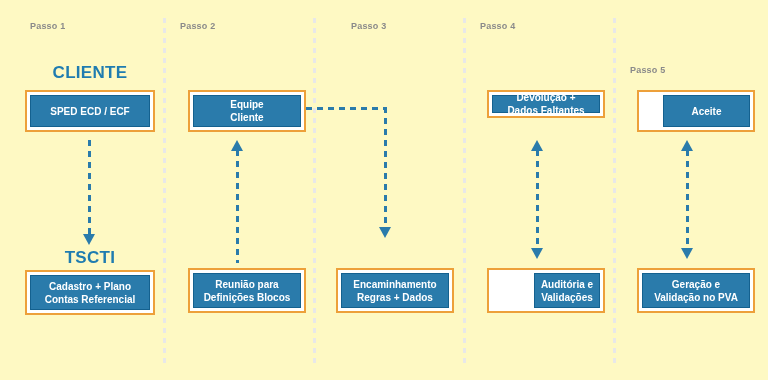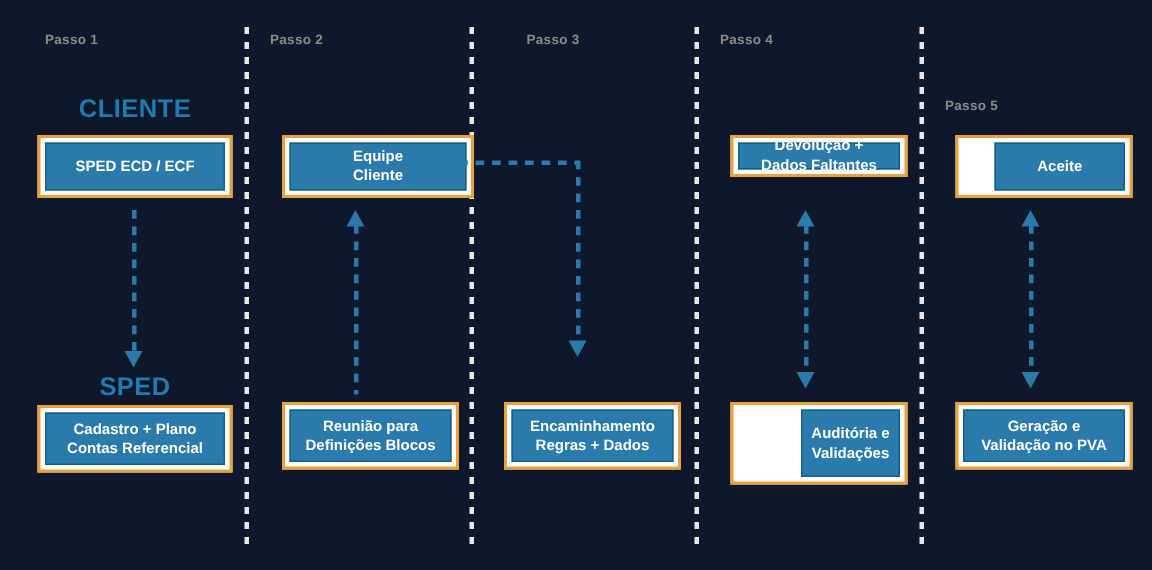--- a/index.html
+++ b/index.html
@@ -7,21 +7,21 @@
     padding: 0;
     background: #000000;
   }
   body {
     font-family: "Liberation Sans", sans-serif;
   }
   #canvas {
     position: relative;
     width: 768px;
     height: 380px;
-    background: #0f172a;
+    background: #fef9c3;
     overflow: hidden;
   }
 
   
   .lane-sep {
     position: absolute;
     top: 18px;
     height: 347px;
     width: 3px;
     background-image: linear-gradient(
@@ -130,30 +130,30 @@
 
   <div class="role-caption" style="left:25px; top:63px; width:130px;">CLIENTE</div>
 
   <div class="node" style="left:25px; top:90px; width:130px; height:42px;">
     <div class="node-inner">SPED ECD / ECF</div>
   </div>
 
   <div class="vline" style="left:88px; top:140px; height:95px;"></div>
   <div class="arrow-down" style="left:83px; top:234px;"></div>
 
-  <div class="role-caption" style="left:25px; top:248px; width:130px;">SPED</div>
+  <div class="role-caption" style="left:25px; top:248px; width:130px;">TSCTI</div>
 
   <div class="node" style="left:25px; top:270px; width:130px; height:45px;">
     <div class="node-inner">Cadastro + Plano
 Contas Referencial</div>
   </div>
 
   <div class="passo-label" style="left:180px;">Passo 2</div>
 
-  <div class="node" style="left:188px; top:90px; width:128px; height:42px;">
+  <div class="node" style="left:188px; top:90px; width:118px; height:42px;">
     <div class="node-inner">Equipe
 Cliente</div>
   </div>
 
   <div class="arrow-up" style="left:231px; top:140px;"></div>
   <div class="vline" style="left:236px; top:150px; height:113px;"></div>
 
   <div class="node" style="left:188px; top:268px; width:118px; height:45px;">
     <div class="node-inner">Reunião para
 Definições  Blocos</div>
@@ -174,21 +174,21 @@
 
   <div class="node" style="left:487px; top:90px; width:118px; height:28px;">
     <div class="node-inner">Devolução +
 Dados Faltantes</div>
   </div>
 
   <div class="arrow-up" style="left:531px; top:140px;"></div>
   <div class="vline" style="left:536px; top:150px; height:98px;"></div>
   <div class="arrow-down" style="left:531px; top:248px;"></div>
 
-  <div class="node" style="left:487px; top:268px; width:118px; height:55px;padding-left:45px;">
+  <div class="node" style="left:487px; top:268px; width:118px; height:45px;padding-left:45px;">
     <div class="node-inner">Auditória e
 Validações</div>
   </div>
 
   <div class="passo-label" style="left:630px;margin-top:44px;">Passo 5</div>
 
   <div class="node" style="left:637px; top:90px; width:118px; height:42px;padding-left:24px;">
     <div class="node-inner">Aceite</div>
   </div>
 

